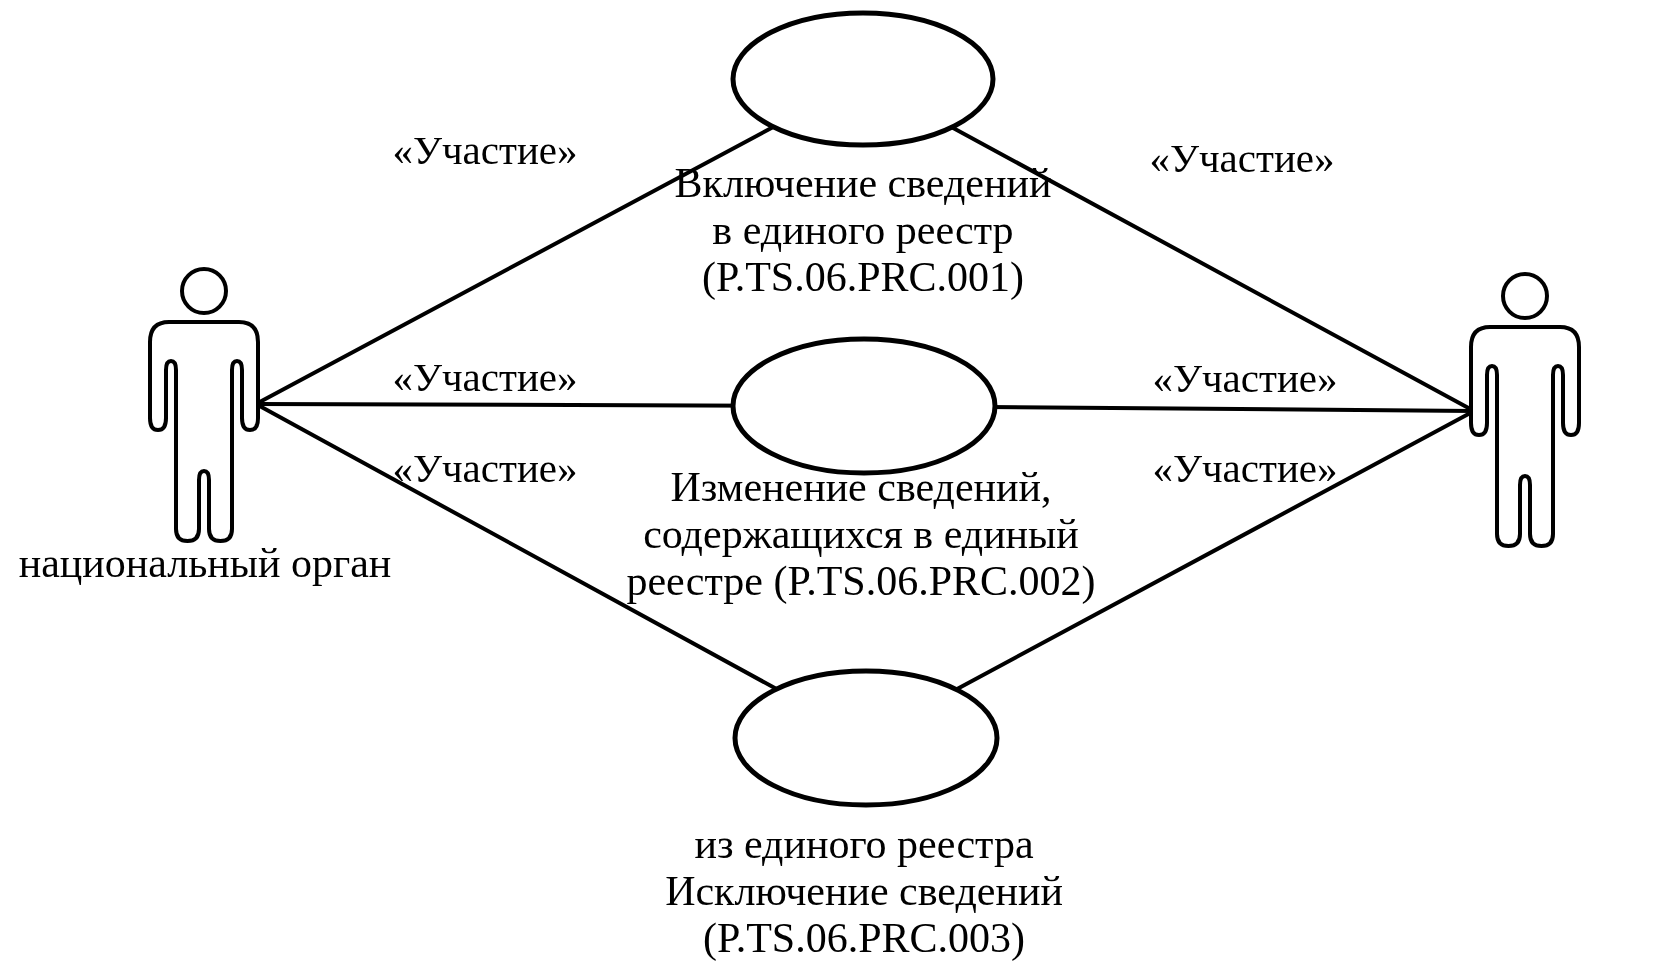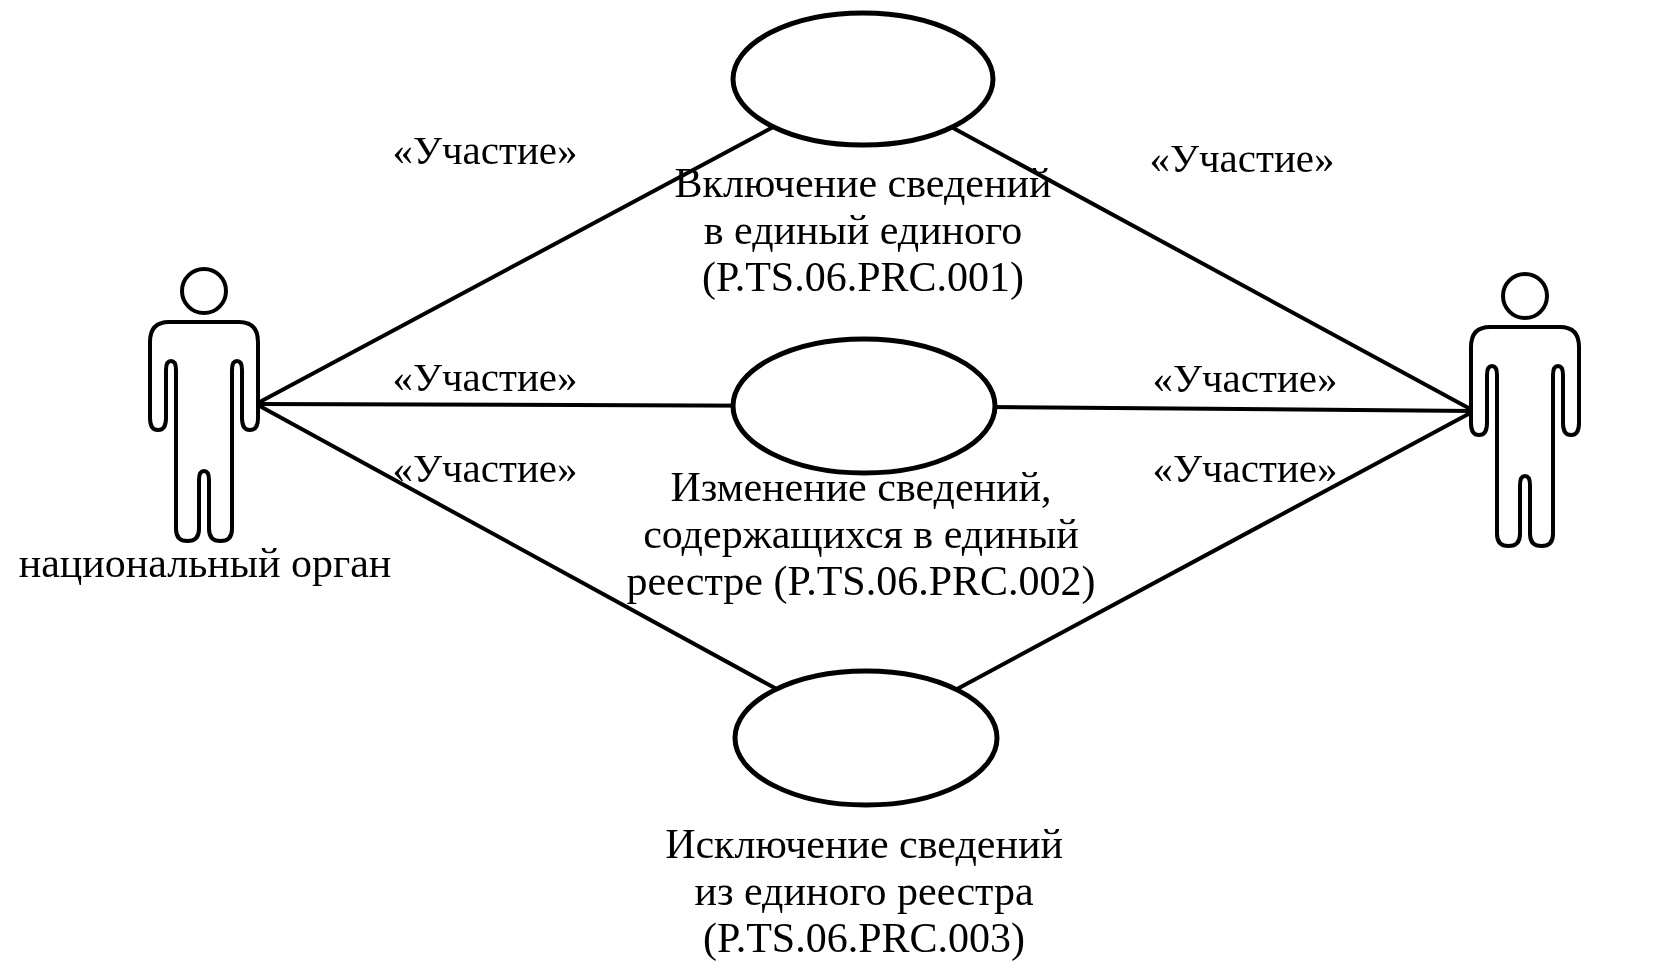--- a/index.html
+++ b/index.html
@@ -65,33 +65,33 @@
     <g>
       <use href="#person-figure"></use>
     </g>
     <g transform="translate(1321,5)">
       <use href="#person-figure"></use>
     </g>
   </svg>
 
   <div class="label" style="left:863px; top:160px">
     <div>Включение сведений</div>
-    <div>в единый единого</div>
+    <div>в единого реестр</div>
     <div>(P.TS.06.PRC.001)</div>
   </div>
 
   <div class="label" style="left:861px; top:464px">
     <div>Изменение сведений,</div>
     <div>содержащихся в единый</div>
     <div>реестре (P.TS.06.PRC.002)</div>
   </div>
 
   <div class="label" style="left:864px; top:821px">
+    <div>из единого реестра</div>
     <div>Исключение сведений</div>
-    <div>из единого реестра</div>
     <div>(P.TS.06.PRC.003)</div>
   </div>
 
   <div class="label" style="left:205px; top:540px">
     <div>национальный орган</div>
   </div>
 
 
   <div class="label stereo" style="left:485px; top:128px">«Участие»</div>
   <div class="label stereo" style="left:485px; top:355px">«Участие»</div>

